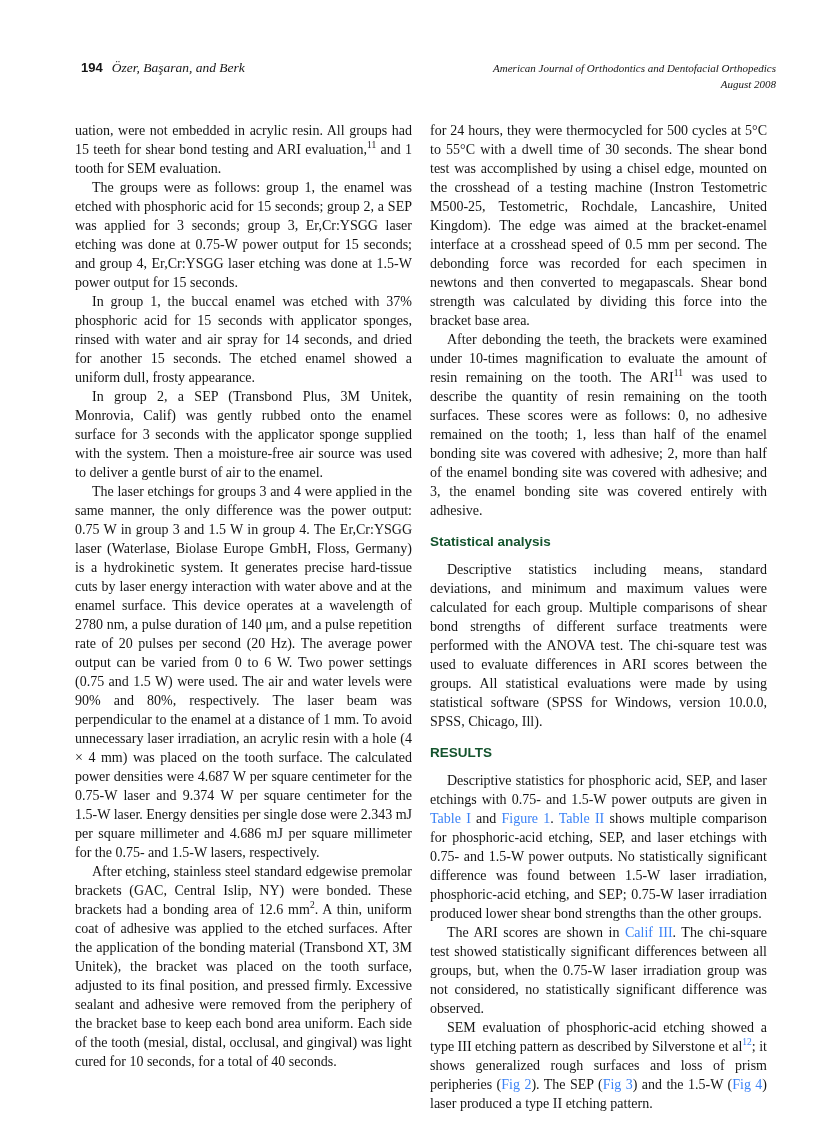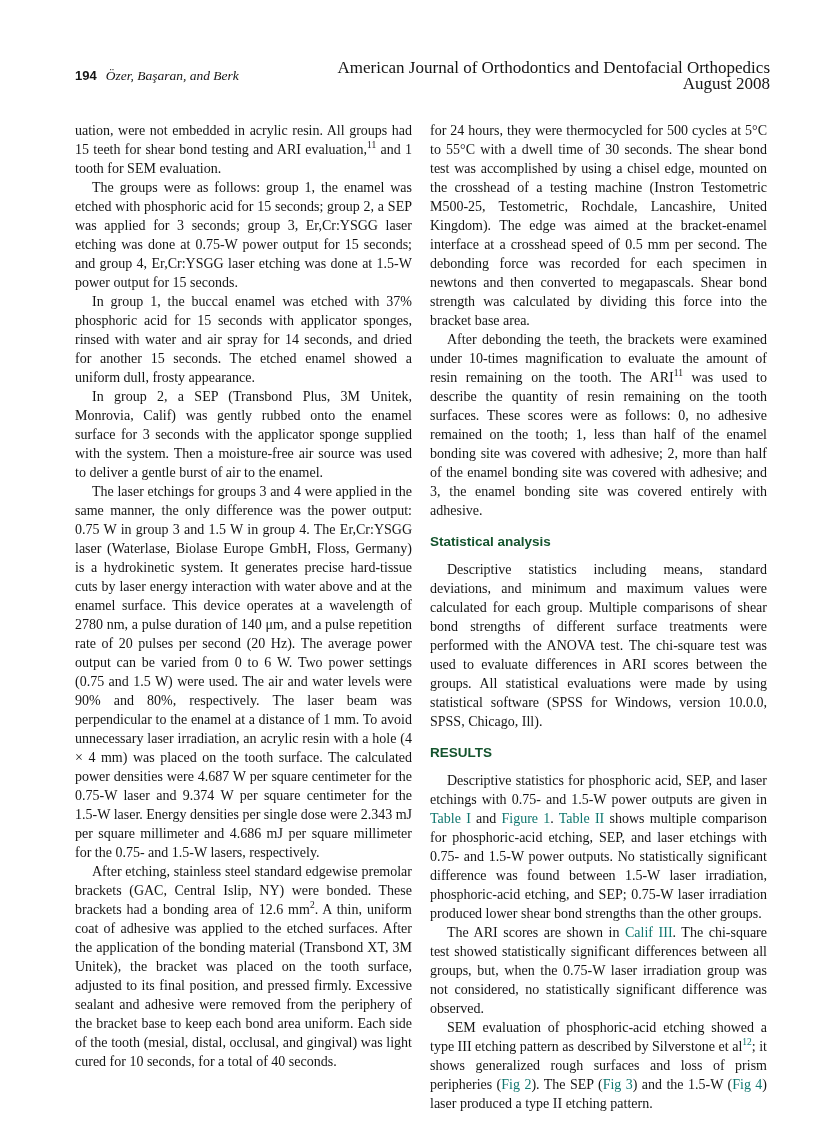--- a/index.html
+++ b/index.html
@@ -11,43 +11,44 @@
     position: relative;
     width: 838px;
     height: 1122px;
     background: #ffffff;
     font-family: "Liberation Serif", serif;
     color: #141414;
     overflow: hidden;
   }
   .header {
     position: absolute;
-    left: 75px;
+    left: 81px;
     width: 695px;
     top: 60px;
     display: flex;
     justify-content: space-between;
-    align-items: center;
+    align-items: flex-start;
   }
   .header-left {
     font-size: 13.5px;
     white-space: nowrap;
   }
   .pagenum {
     font-family: "Liberation Sans", sans-serif;
     font-weight: bold;
     font-size: 13px;
     margin-right: 9px;
   }
   .authors {
     font-style: italic;
   }
   .header-right {
     text-align: right;
-    font-size: 17px;
+    font-style: italic;
+    font-size: 11px;
     line-height: 16px;
   }
   .content {
     position: absolute;
     left: 75px;
     top: 121px;
     width: 695px;
     display: flex;
     gap: 18px;
   }
@@ -65,21 +66,21 @@
   }
   .heading {
     font-family: "Liberation Sans", sans-serif;
     font-size: 13.5px;
     font-weight: bold;
     margin: 12px 0 9px 0;
     text-align: left;
     color: #14532d;
   }
   .link {
-    color: #0f766e;
+    color: #3b82f6;
   }
   sup {
     font-size: 0.68em;
     line-height: 0;
     vertical-align: super;
   }
 </style>
 </head>
 <body>
 

